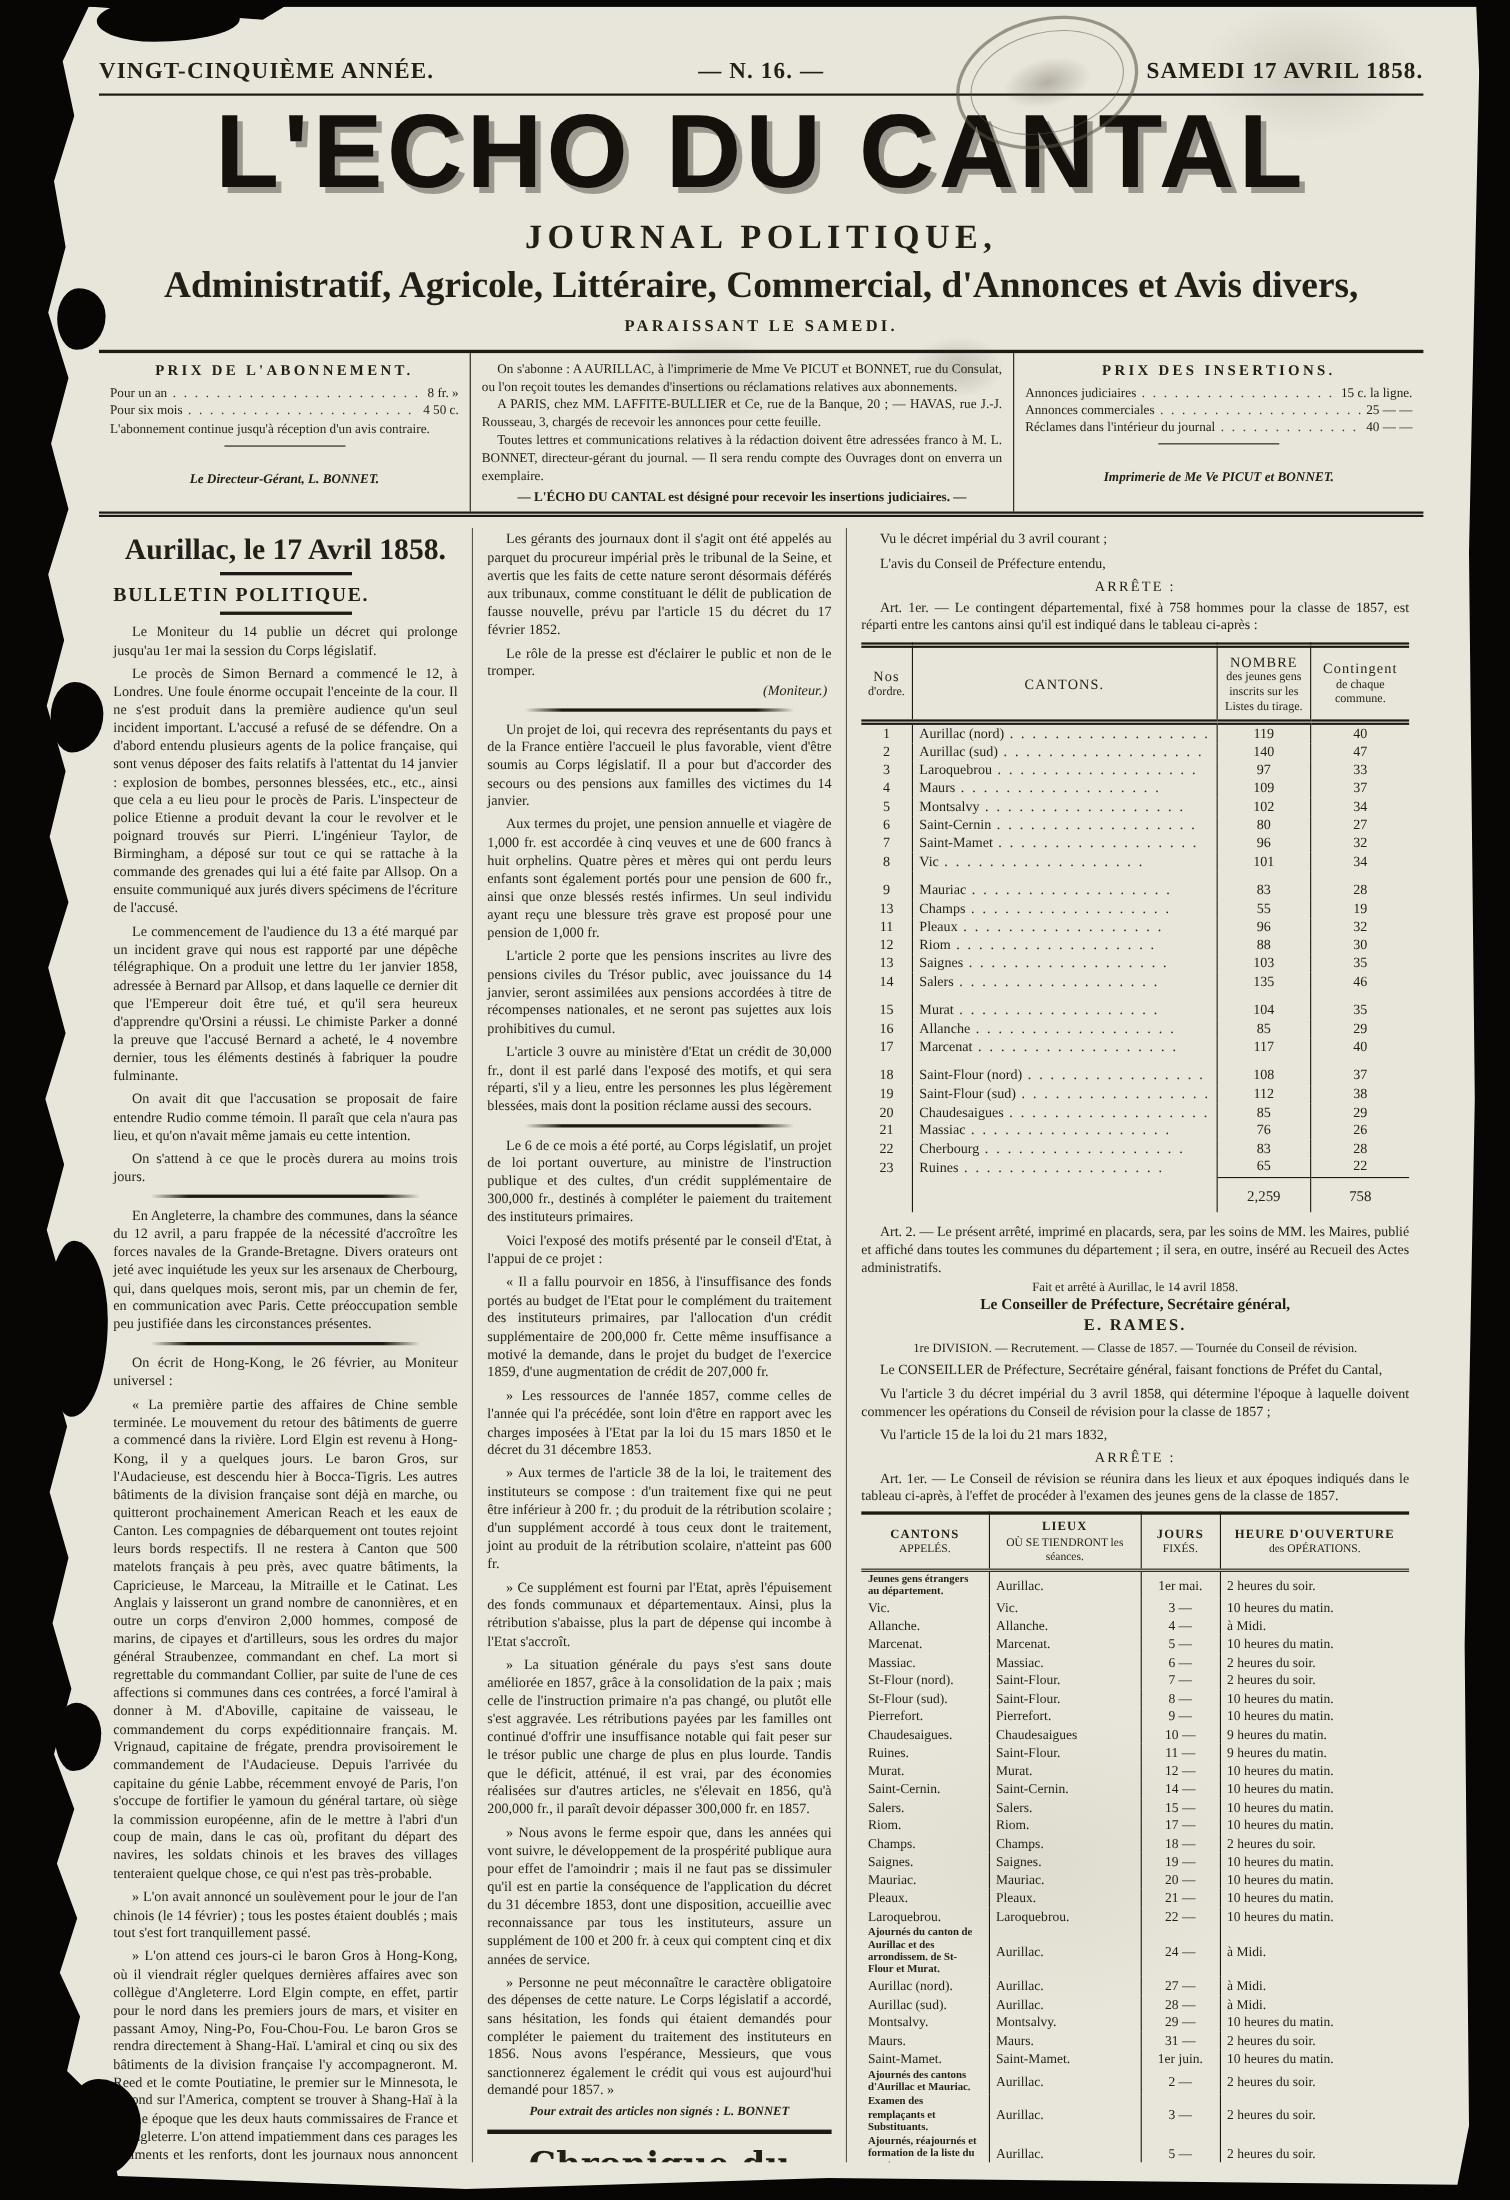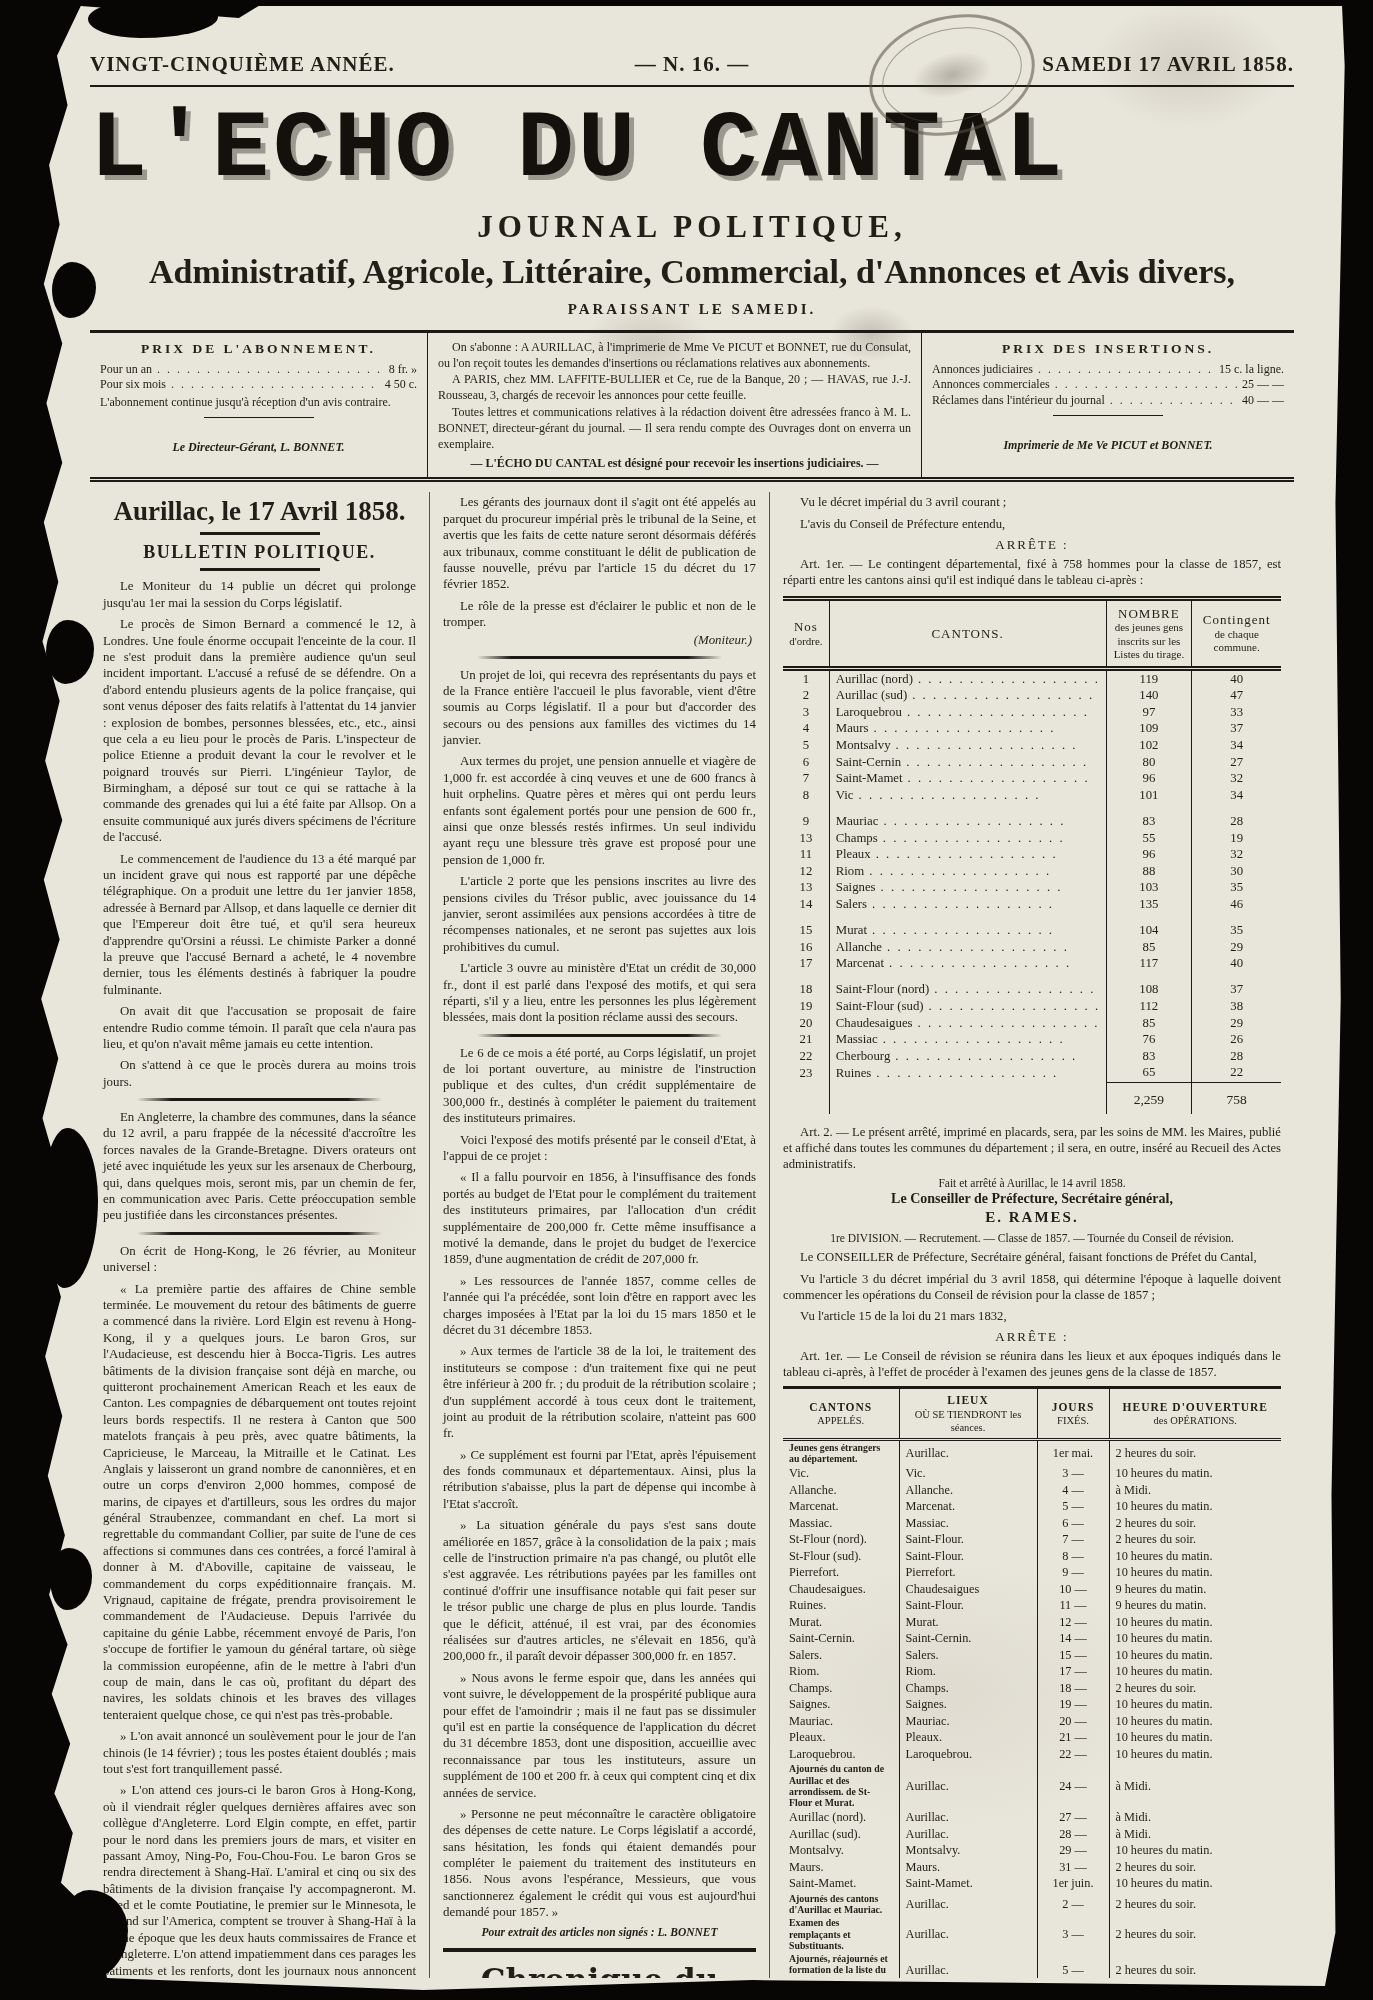--- a/index.html
+++ b/index.html
@@ -22,22 +22,22 @@
   .stamp{position:absolute;left:868px;top:16px;width:168px;height:118px;border:3px solid rgba(86,78,66,.55);
     border-radius:50%;transform:rotate(-14deg);}
   .stamp::before{content:"";position:absolute;inset:10px;border:1px solid rgba(86,78,66,.5);border-radius:50%;}
   .stamp::after{content:"";position:absolute;inset:34px 40px;background:radial-gradient(rgba(86,78,66,.35),transparent 70%);}
   
   .issue-line{display:flex;align-items:baseline;font-weight:700;font-size:21px;letter-spacing:1px;}
   .issue-line .l{flex:1;text-align:left;}
   .issue-line .c{flex:1;text-align:center;}
   .issue-line .r{flex:1;text-align:right;}
   .top-rule{height:2px;background:#1d1a15;margin-top:8px;}
-  .m-title{font-family:Liberation Mono, monospace;font-weight:700;font-size:95px;line-height:1.05;
-    letter-spacing:4px;color:#14110d;text-shadow:5px 5px 0 rgba(30,26,20,.38);margin-top:14px;white-space:nowrap;}
+  .m-title{text-align:center;font-family:Liberation Sans, sans-serif;font-weight:700;font-size:95px;line-height:1.05;
+    letter-spacing:4px;color:#14110d;text-shadow:5px 5px 0 rgba(30,26,20,.38);margin-top:2px;white-space:nowrap;}
   .m-sub1{text-align:center;font-weight:700;font-size:31px;letter-spacing:5px;margin-top:8px;}
   .m-sub2{text-align:center;font-weight:700;font-size:34px;margin-top:8px;}
   .m-sub3{text-align:center;font-weight:700;font-size:15px;letter-spacing:3px;margin-top:10px;}
   
   .info-box{margin-top:12px;border-top:3px solid #1d1a15;border-bottom:5px double #1d1a15;display:flex;}
   .info-cell{padding:7px 10px 6px;font-size:12px;line-height:1.32;}
   .info-left{width:338px;border-right:1px solid #1d1a15;}
   .info-mid{flex:1;border-right:1px solid #1d1a15;}
   .info-right{width:372px;}
   .info-title{text-align:center;font-weight:700;font-size:13.5px;letter-spacing:3px;margin-bottom:4px;}
@@ -52,21 +52,21 @@
   .bur-p{text-indent:14px;margin:0 0 1px;text-align:justify;}
   .bur-center{text-align:center;font-weight:700;margin-top:3px;}
   
   .main{display:flex;margin-top:10px;height:1486px;overflow:hidden;}
   .col{overflow:hidden;padding:2px 13px 0;}
   .col-left{width:340px;border-right:1px solid rgba(40,34,26,.75);}
   .col-mid{width:340px;border-right:1px solid rgba(40,34,26,.75);}
   .col-right{flex:1;}
   .art-date{font-weight:700;font-size:27px;text-align:center;margin:2px 0 4px;}
   .rule-short{width:120px;height:3px;background:#1d1a15;margin:5px auto 7px;}
-  .art-h2{font-weight:700;font-size:18px;letter-spacing:1.5px;text-align:center;margin:2px 0 4px;}
+  .art-h2{font-weight:700;font-size:18px;letter-spacing:1.5px;text-align:left;margin:2px 0 4px;}
   .art-p{font-size:12.9px;line-height:1.27;text-align:justify;text-indent:17px;margin:0 0 5px;}
   .art-pright{font-size:12.9px;font-style:italic;text-align:right;margin:-3px 4px 4px 0;}
   .divider-taper{width:78%;height:3px;margin:8px auto;background:linear-gradient(90deg,transparent 0,#1d1a15 14%,#1d1a15 86%,transparent);}
   .art-sig{font-size:11.5px;font-style:italic;font-weight:700;text-align:center;margin:2px 0 4px;}
   .art-section{font-family:"DejaVu Serif",serif;font-weight:700;font-size:31px;text-align:center;
     border-top:4px solid #1d1a15;margin-top:10px;padding-top:10px;}
   .art-division{font-size:11.5px;text-align:center;margin:6px 0 5px;}
   .art-center{font-size:13px;letter-spacing:2px;text-align:center;margin:2px 0 3px;}
   .art-small{font-size:11.5px;text-align:center;margin:1px 0 2px;}
   .art-sigbold{font-weight:700;font-size:14px;text-align:center;margin:2px 0;}

